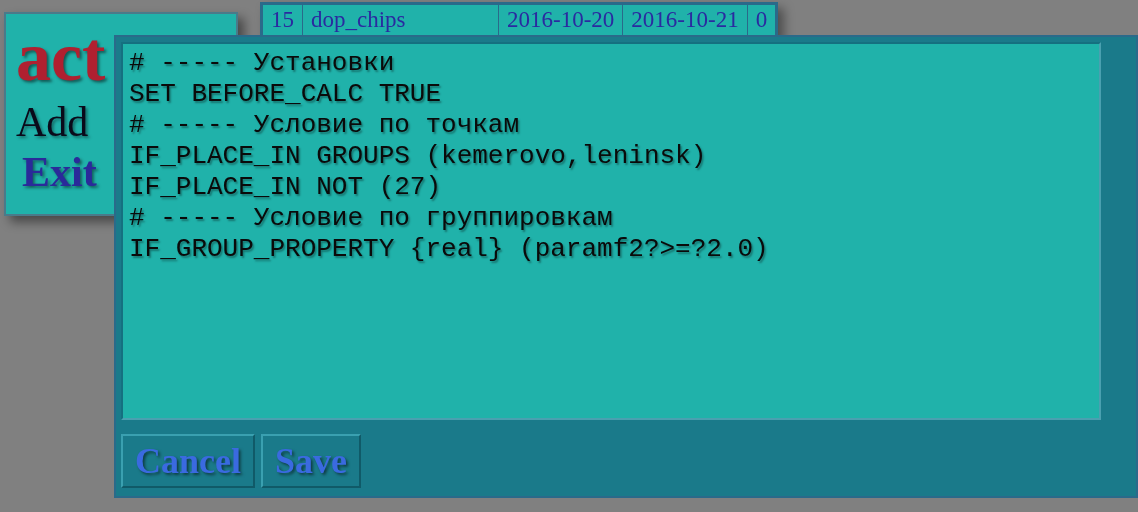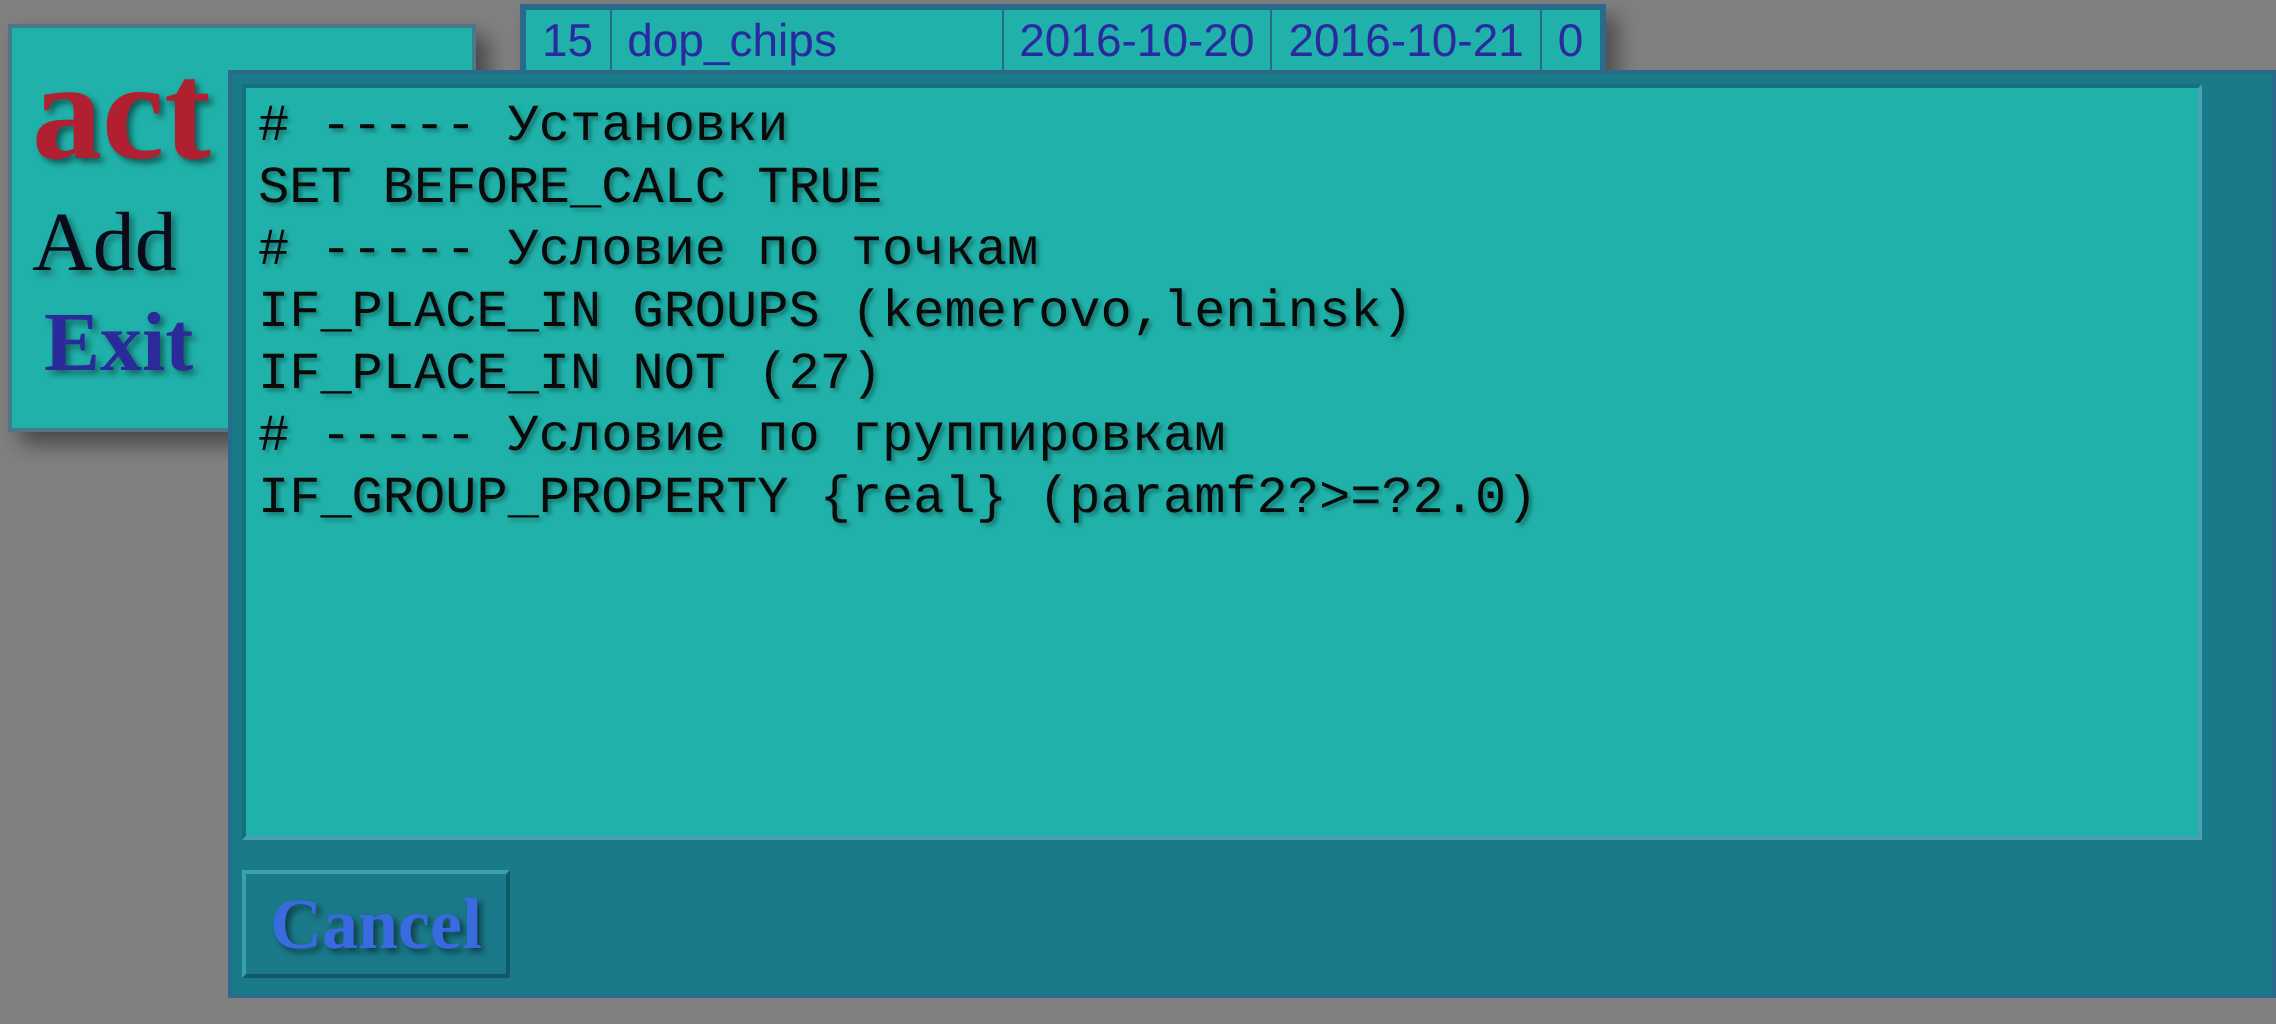--- a/index.html
+++ b/index.html
@@ -48,21 +48,21 @@
     .table-wrap {
       position: absolute;
       left: 260px;
       top: 2px;
       background: #20b2aa;
       border: 2px solid #2a6a8a;
       box-shadow: 6px 6px 10px rgba(0,0,0,0.4);
     }
     .data-table {
       border-collapse: collapse;
-      font-family: Liberation Sans, sans-serif;
+      font-family: Liberation Serif, serif;
       font-size: 23px;
     }
     .data-table td {
       border: 1px solid #2a6a8a;
       padding: 2px 8px;
       color: #2a2aa0;
       white-space: nowrap;
     }
     .data-table td.id-cell { text-align: right; width: 34px; }
     .data-table td.name-cell { width: 196px; }
@@ -140,14 +140,15 @@
 <div class="modal">
   <textarea class="editor" spellcheck="false" style=""># ----- Установки
 SET BEFORE_CALC TRUE
 # ----- Условие по точкам
 IF_PLACE_IN GROUPS (kemerovo,leninsk)
 IF_PLACE_IN NOT (27)
 # ----- Условие по группировкам
 IF_GROUP_PROPERTY {real} (paramf2?&gt;=?2.0)</textarea>
   <div class="modal-buttons">
     <button class="modal-btn">Cancel</button>
+    <button class="modal-btn">Save</button>
   </div>
 </div>
 
 </body></html>

